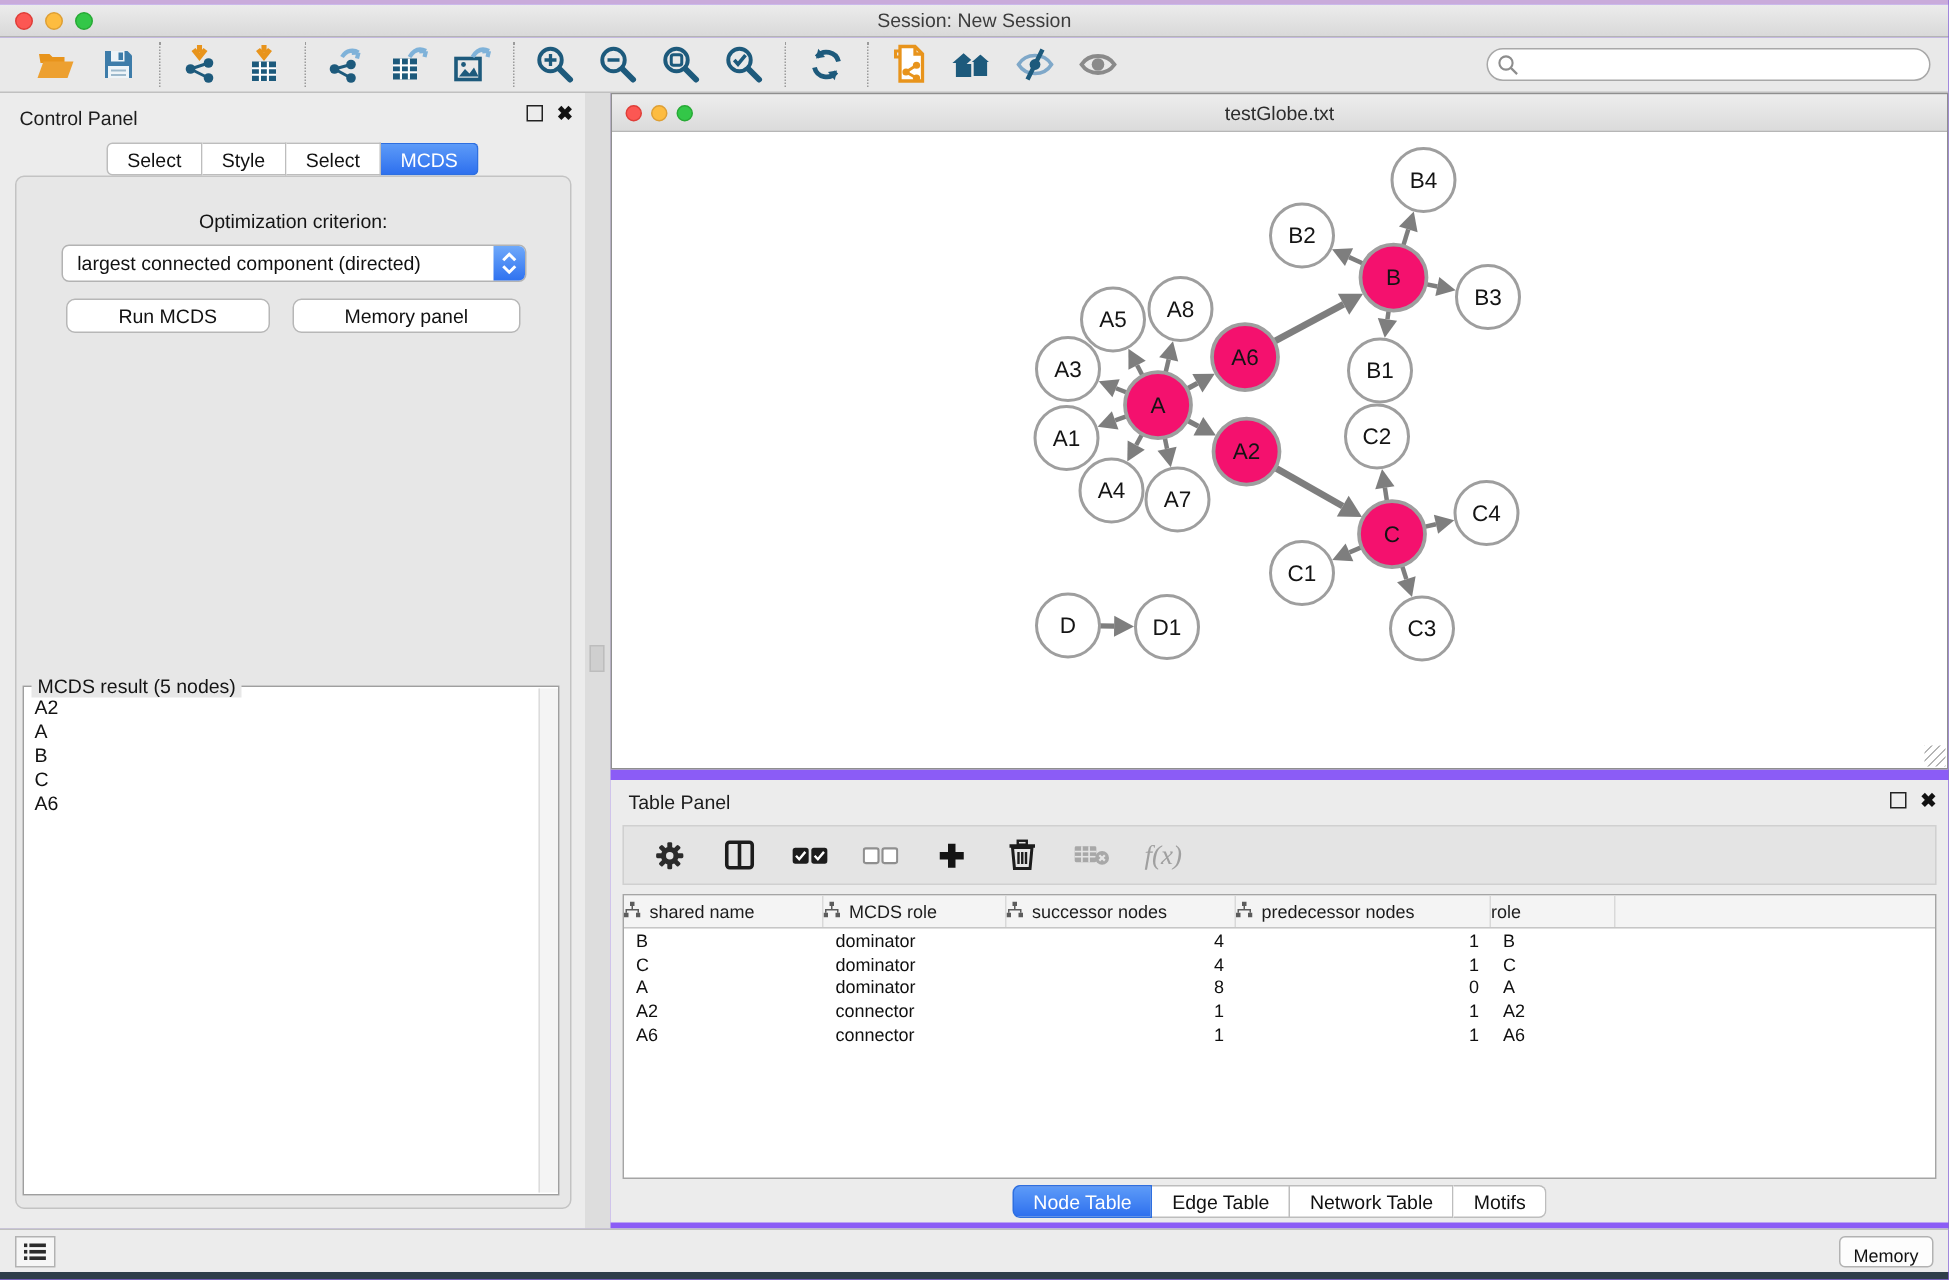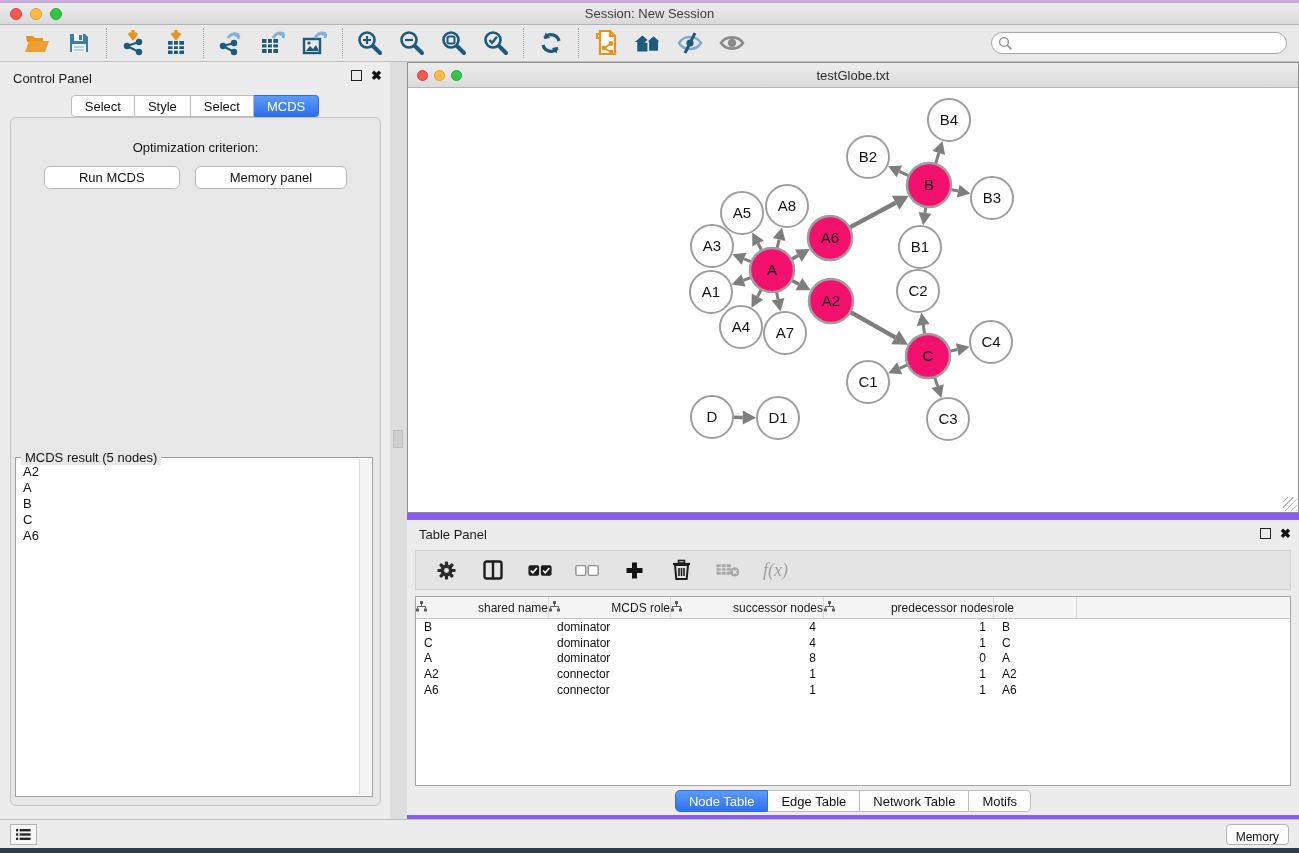--- a/index.html
+++ b/index.html
@@ -82,21 +82,21 @@
   .table-panel { position:absolute; left:407px; top:520px; width:892px; height:295px; background:#ececec; }
   .tp-header { position:relative; height:27px; }
   .tp-title { position:absolute; left:12px; top:7px; font-size:13px; color:#1c1c1c; }
   .tp-toolbar { position:absolute; left:8px; top:30px; width:876px; height:40px; background:#e4e4e4;
                 border:1px solid #d0d0d0; display:flex; align-items:center; gap:23px; padding-left:18px; }
   .tp-icon { display:flex; align-items:center; justify-content:center; width:24px; height:24px; }
   .fx { font-family:"Liberation Serif", serif; font-style:italic; font-size:18px; color:#a0a0a0; }
   .data-table { position:absolute; left:8px; top:76px; width:876px; height:190px; background:#fff;
                 border:1px solid #a5a5a5; overflow:hidden; }
   .thead { display:flex; height:22px; background:#f4f4f4; border-bottom:1px solid #c6c6c6; }
-  .th { display:flex; align-items:center; justify-content:space-between; gap:6px; font-size:12px; color:#1c1c1c;
+  .th { display:flex; align-items:center; justify-content:flex-start; gap:6px; font-size:12px; color:#1c1c1c;
         border-right:1px solid #d9d9d9; }
   .th.filler { flex:1; border-right:none; }
   .tr { display:flex; height:15.8px; align-items:center; font-size:12px; color:#101010; }
   .td { padding:0 8px; white-space:nowrap; overflow:hidden; }
   .tp-tabs { position:absolute; left:0; top:270px; width:100%; display:flex; justify-content:center; }
   .tp-tab { height:22px; padding:0 13px; background:#fff; border:1px solid #bdbdbd; border-left:none;
             font-size:13px; color:#111; display:flex; align-items:center; }
   .tp-tab:first-child { border-left:1px solid #bdbdbd; border-radius:5px 0 0 5px; }
   .tp-tab:last-child { border-radius:0 5px 5px 0; }
   .tp-tab.active { background:linear-gradient(#5d9bf8,#2e70ee); border-color:#2e6fe0; color:#fff; }
@@ -299,20 +299,31 @@
       </span>
     </div>
     <div class="cp-tabs">
         <span class="seg">Select</span>
         <span class="seg">Style</span>
         <span class="seg">Select</span>
         <span class="seg active">MCDS</span>
       </div>
     <div class="cp-content">
       <div class="opt-label">Optimization criterion:</div>
+      <div class="dropdown">
+        <span class="dropdown-value">largest connected component (directed)</span>
+        <span class="stepper">
+          <svg width="11" height="7" viewBox="0 0 11 7">
+              <path d="M1.5 5.5 L5.5 1.5 L9.5 5.5" fill="none" stroke="#fff" stroke-width="2"></path>
+            </svg>
+          <svg width="11" height="7" viewBox="0 0 11 7">
+              <path d="M1.5 1.5 L5.5 5.5 L9.5 1.5" fill="none" stroke="#fff" stroke-width="2"></path>
+            </svg>
+        </span>
+      </div>
       <div class="btn-row">
         <span class="cp-btn">Run MCDS</span>
         <span class="cp-btn">Memory panel</span>
       </div>
       <div class="result-box">
         <span class="result-legend">MCDS result (5 nodes)</span>
         <div class="result-list">
             <div>A2</div>
             <div>A</div>
             <div>B</div>

